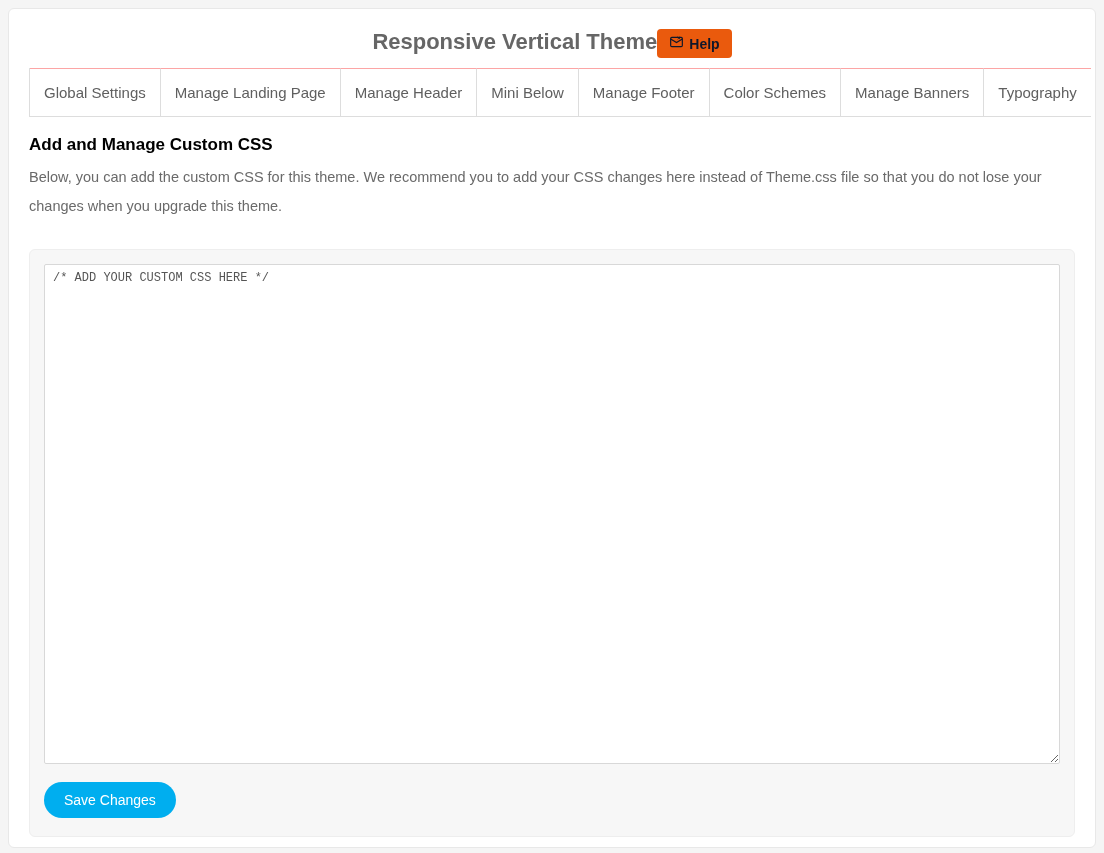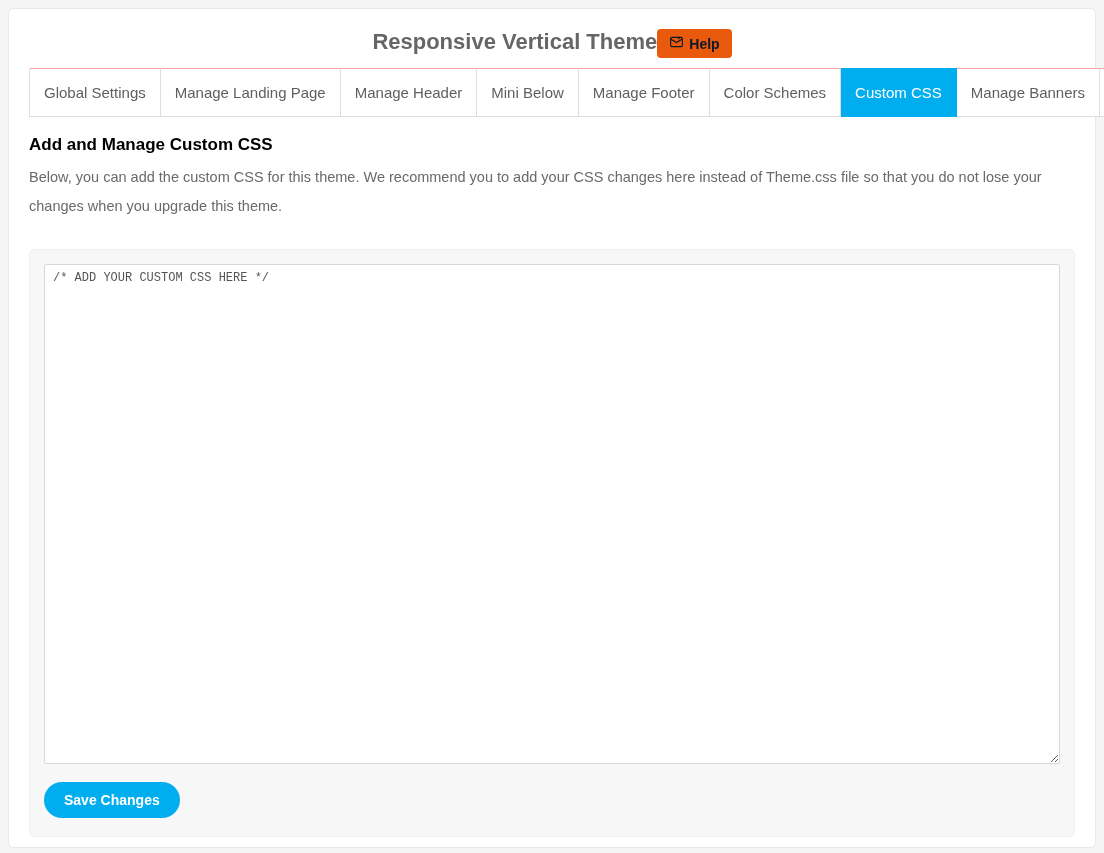--- a/index.html
+++ b/index.html
@@ -105,21 +105,21 @@
     }
     .save-button {
       margin-top: 14px;
       margin-bottom: 4px;
       background: #00aeef;
       color: #fff;
       border: none;
       border-radius: 20px;
       padding: 10px 20px;
       font-size: 14px;
-      font-weight: 700;
+      font-weight: 400;
       cursor: pointer;
     }
   </style>
 </head>
 <body>
 
 <div class="page-container">
 
   <div class="header-row">
     <h1 class="page-title">Responsive Vertical Theme</h1>
@@ -135,21 +135,20 @@
     </button>
   </div>
 
   <div class="tabs">
     <div class="tab">Global Settings</div>
     <div class="tab">Manage Landing Page</div>
     <div class="tab">Manage Header</div>
     <div class="tab">Mini Below</div>
     <div class="tab">Manage Footer</div>
     <div class="tab">Color Schemes</div>
-    <div class="tab active">Custom CSS</div>
     <div class="tab">Manage Banners</div>
     <div class="tab">Typography</div>
   </div>
 
   <h2 class="section-title">Add and Manage Custom CSS</h2>
   <p class="section-description">Below, you can add the custom CSS for this theme. We recommend you to add your CSS changes here instead of Theme.css file so that you do not lose your changes when you upgrade this theme.</p>
 
   <div class="content-box">
     <textarea class="css-textarea" style="">/* ADD YOUR CUSTOM CSS HERE */</textarea>
     <button class="save-button">Save Changes</button>

